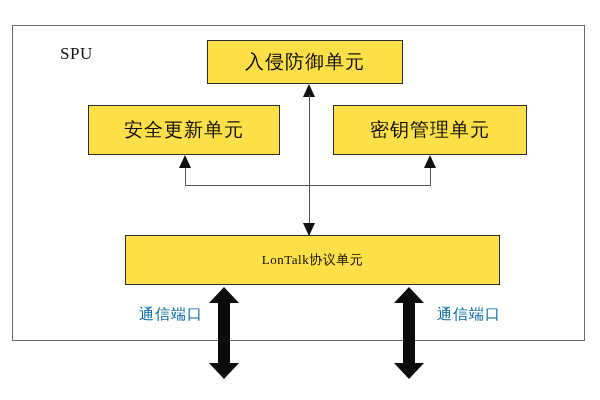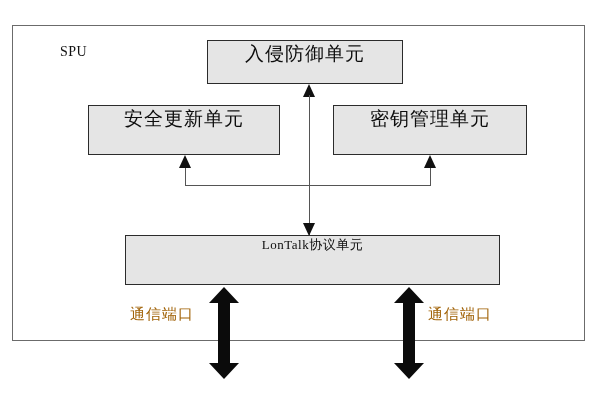--- a/index.html
+++ b/index.html
@@ -21,33 +21,33 @@
     left:12px; top:25px;
     width:573px; height:316px;
     border:1.5px solid #6b6b6b;
     box-sizing:border-box;
     background:transparent;
   }
   
   .spu-label{
     position:absolute;
     left:60px; top:44px;
-    font-size:14px;
+    font-size:17px;
     letter-spacing:.5px;
     color:#111111;
     white-space:nowrap;
   }
   
   .unit-box{
     position:absolute;
     box-sizing:border-box;
     border:1.5px solid #2b2b2b;
-    background:#e5e5e5;
+    background:#fde047;
     display:flex;
-    align-items:flex-start;
+    align-items:center;
     justify-content:center;
     color:#0d0d0d;
     white-space:nowrap;
   }
   .unit-box .cjk{
     font-family:"DejaVu Sans","Liberation Sans",sans-serif;
     font-size:19px;
     letter-spacing:1px;
   }
   .unit-box .mixed{
@@ -113,22 +113,23 @@
     border-left:15px solid transparent;
     border-right:15px solid transparent;
     border-top:16px solid #0b0b0b;
   }
   
   .port-label{
     position:absolute;
     font-family:"DejaVu Sans","Liberation Sans",sans-serif;
     font-size:15px;
     letter-spacing:1px;
-    color:#a16207;
+    color:#0369a1;
     white-space:nowrap;
+    margin-left:9px;
   }
   #port-label-left { left:130px; top:305px; }
   #port-label-right{ left:428px; top:305px; }
 </style>
 </head>
 <body>
 
 <div id="canvas">
 
   <div class="spu-frame"></div>

